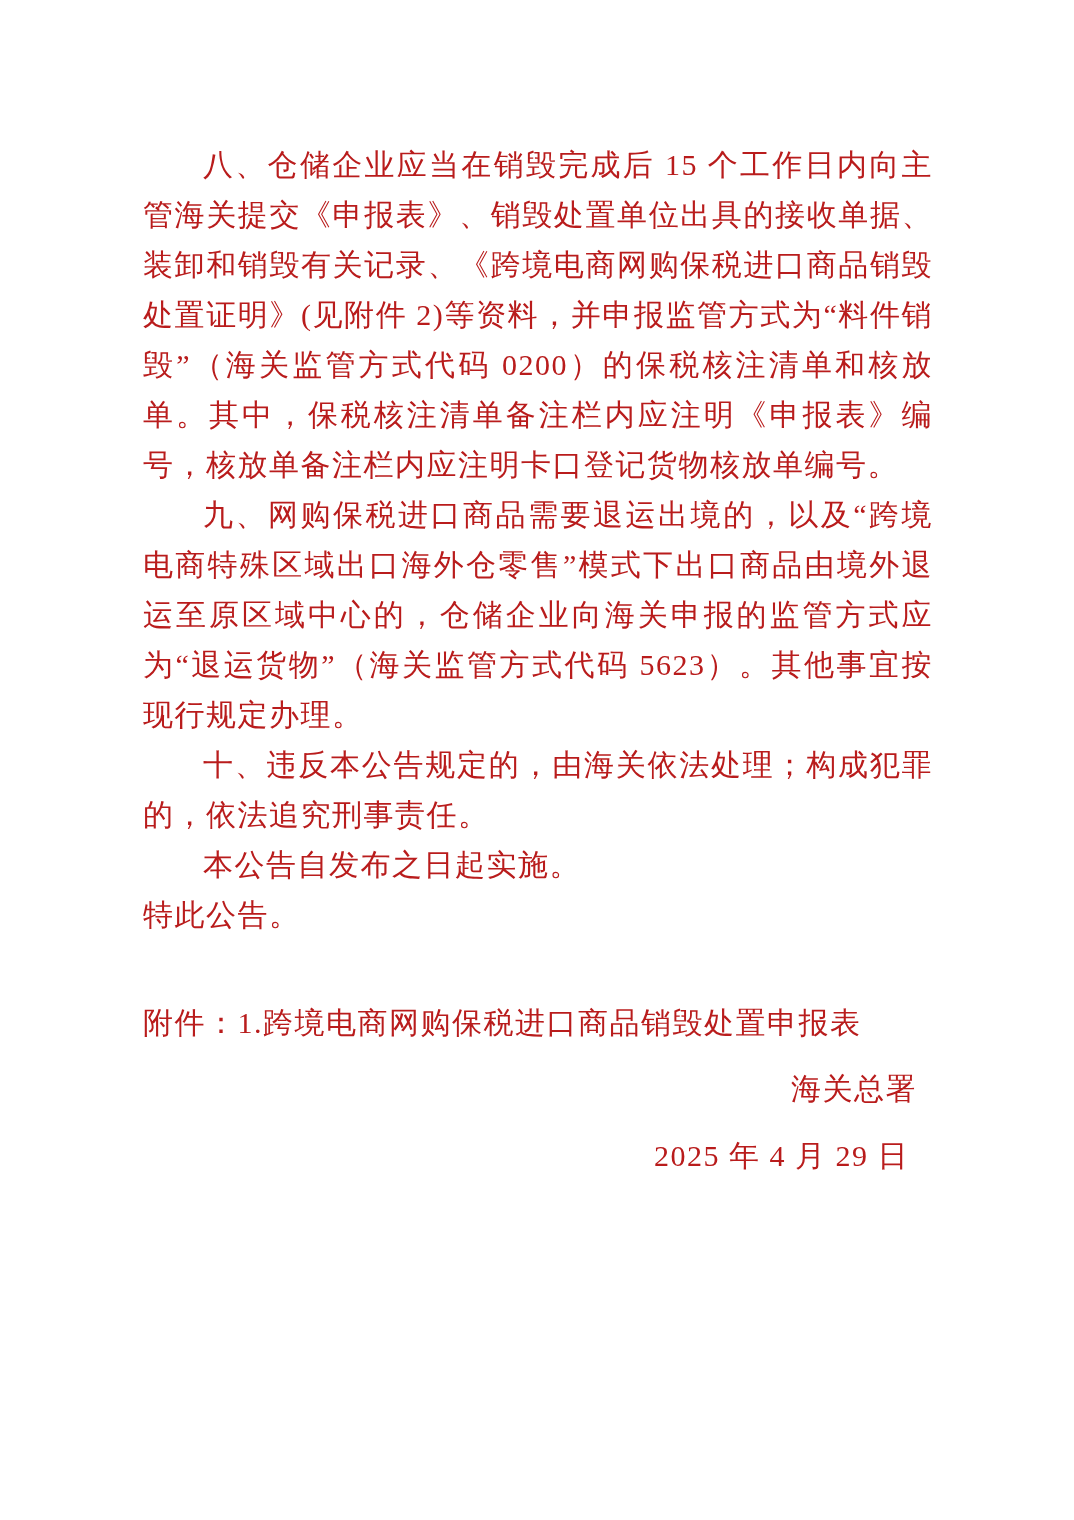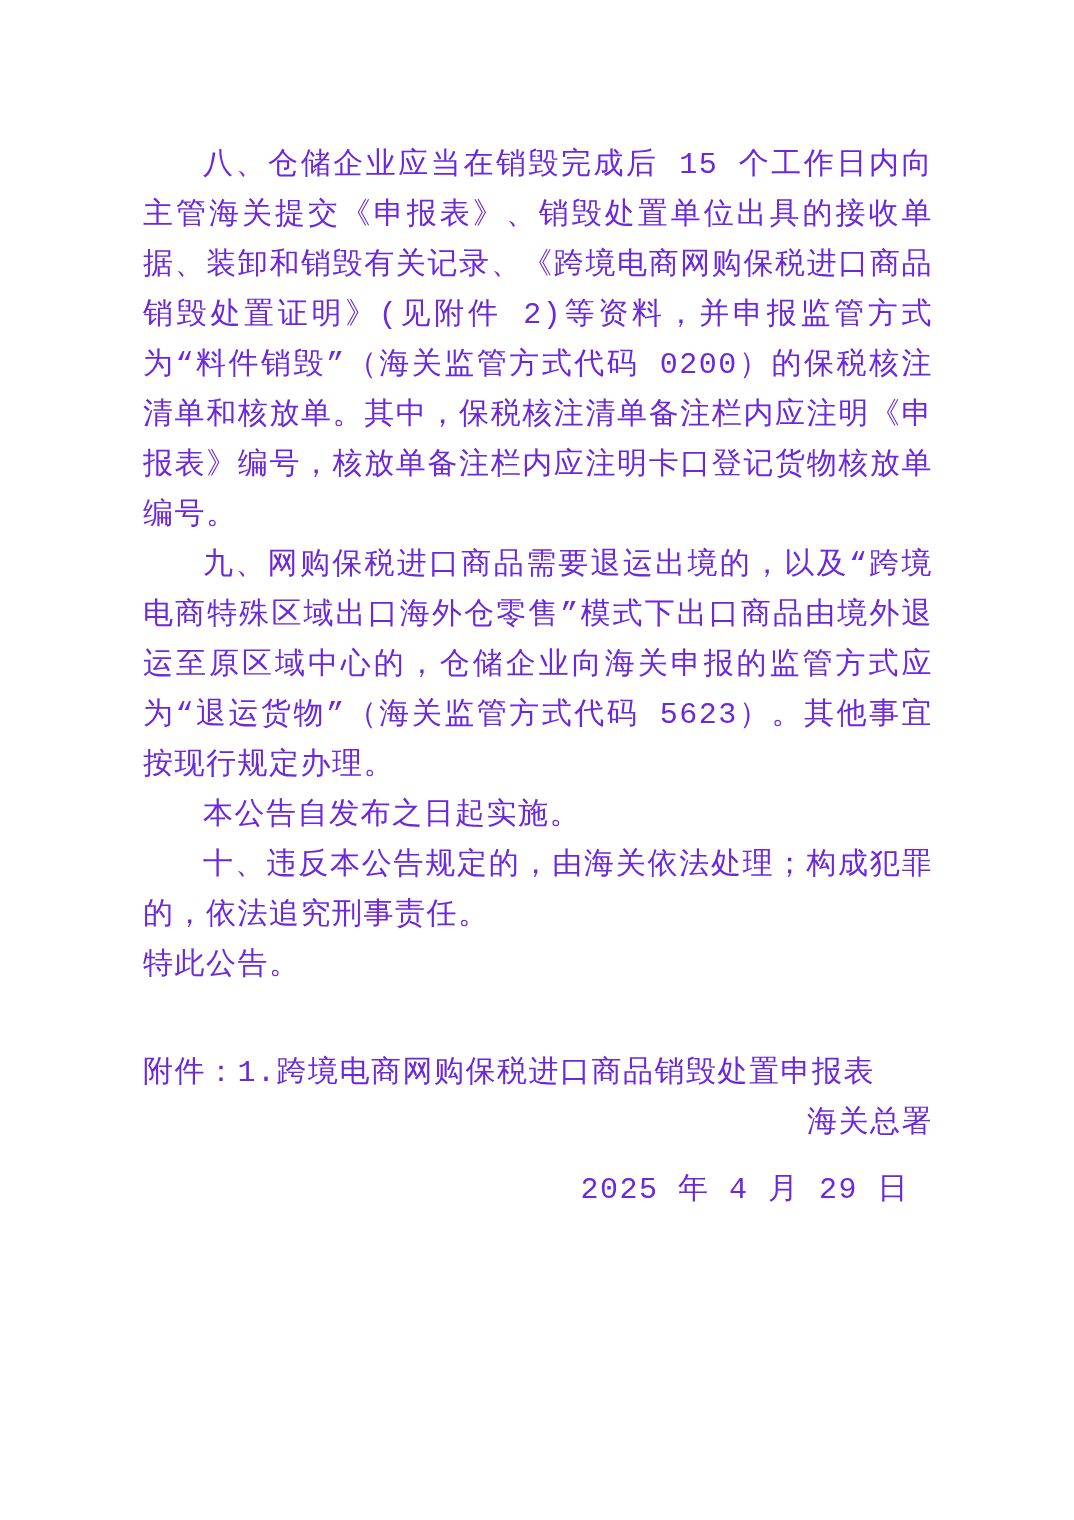--- a/index.html
+++ b/index.html
@@ -6,22 +6,22 @@
     margin: 0;
     padding: 0;
     background: #ffffff;
   }
   .page {
     position: relative;
     width: 962px;
     height: 1520px;
     background: #ffffff;
     overflow: hidden;
-    font-family: Liberation Mono, monospace;
-    color: #6d28d9;
+    font-family: Liberation Serif, serif;
+    color: #b91c1c;
   }
   .content {
     position: absolute;
     top: 140px;
     left: 143px;
     width: 790px;
     font-size: 30px;
     line-height: 50px;
     letter-spacing: 1.5px;
   }
@@ -50,42 +50,42 @@
     visibility: hidden;
   }
   .att-text {
     flex: 0 1 auto;
   }
   .signature {
     text-align: right;
     margin-top: 0;
   }
   .sig-authority {
-    margin: 0;
+    margin: 16px;
   }
   .sig-date {
     margin: 16px;
     padding-right: 8px;
     line-height: 52px;
   }
 </style>
 </head>
 <body>
 
 <div class="page">
   <div class="content">
 
     <p class="para">八、仓储企业应当在销毁完成后 15 个工作日内向主管海关提交《申报表》、销毁处置单位出具的接收单据、装卸和销毁有关记录、《跨境电商网购保税进口商品销毁处置证明》(见附件 2)等资料，并申报监管方式为“料件销毁”（海关监管方式代码 0200）的保税核注清单和核放单。其中，保税核注清单备注栏内应注明《申报表》编号，核放单备注栏内应注明卡口登记货物核放单编号。</p>
 
 
     <p class="para">九、网购保税进口商品需要退运出境的，以及“跨境电商特殊区域出口海外仓零售”模式下出口商品由境外退运至原区域中心的，仓储企业向海关申报的监管方式应为“退运货物”（海关监管方式代码 5623）。其他事宜按现行规定办理。</p>
 
+    <p class="para">十、违反本公告规定的，由海关依法处理；构成犯罪的，依法追究刑事责任。</p>
+
     <p class="para">本公告自发布之日起实施。</p>
-
-    <p class="para">十、违反本公告规定的，由海关依法处理；构成犯罪的，依法追究刑事责任。</p>
 
     <p class="para no-indent">特此公告。</p>
 
     <div class="attachments">
       <div class="attachment-row">
         <span class="att-label">附件：</span>
         <span class="att-text">1.跨境电商网购保税进口商品销毁处置申报表</span>
       </div>
     </div>
 

